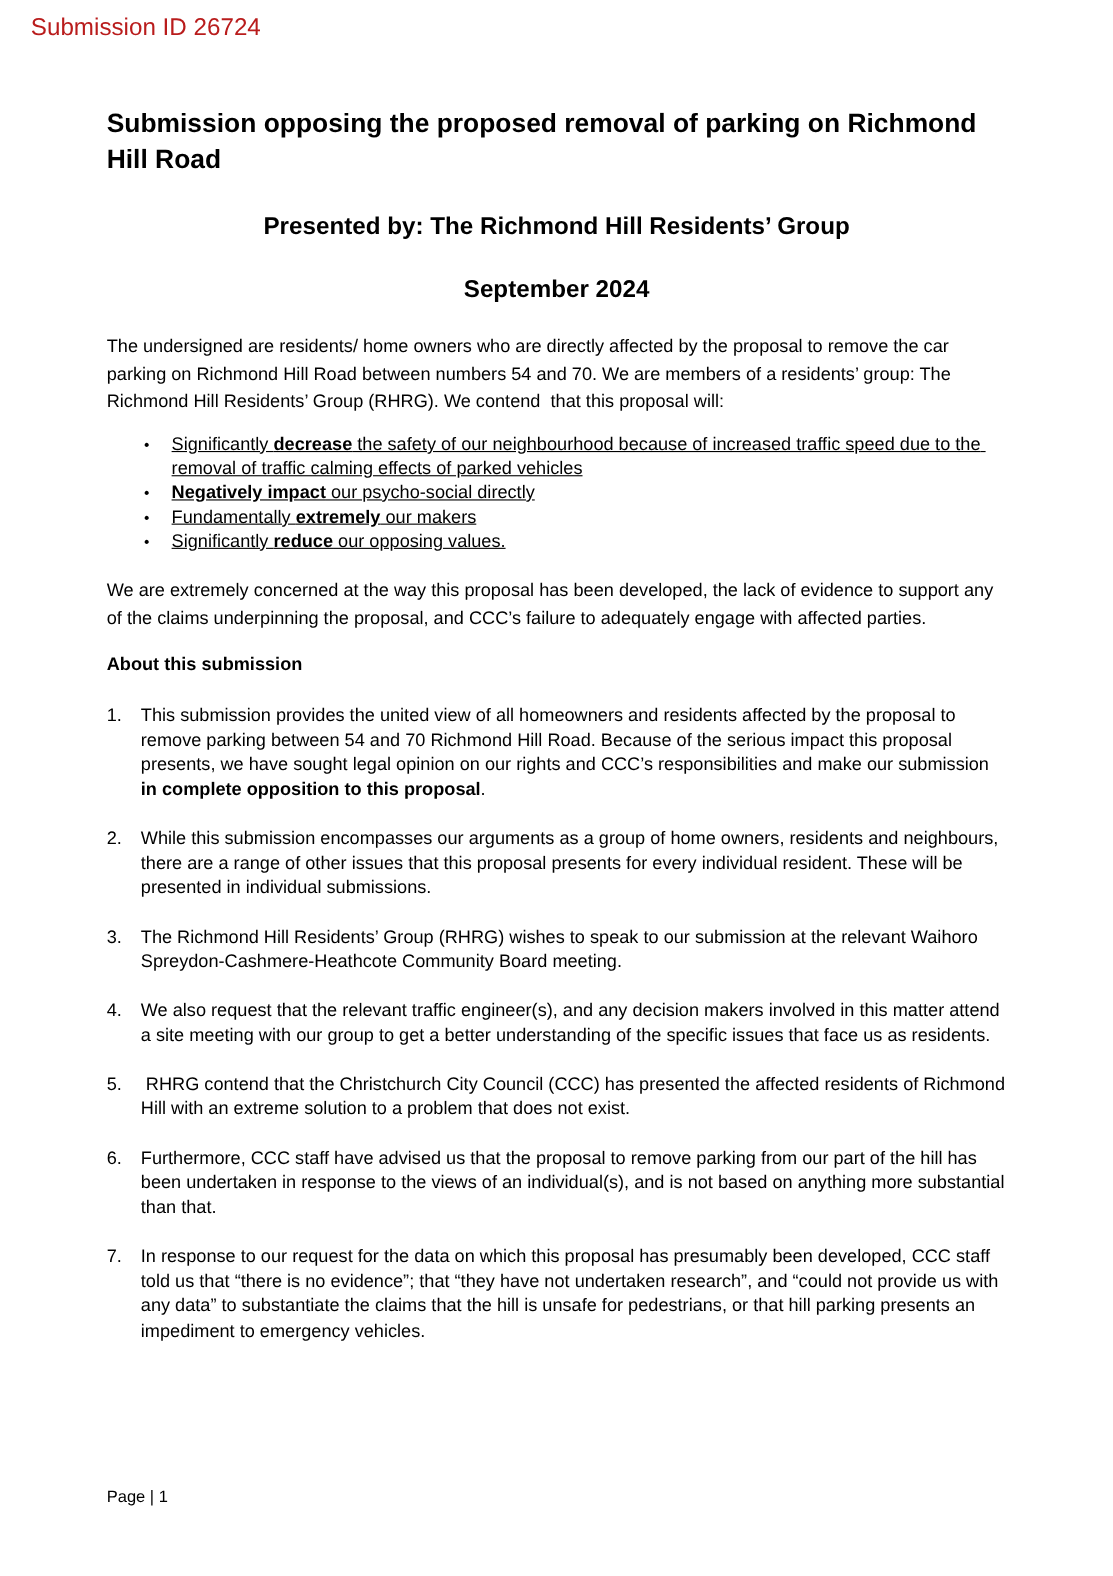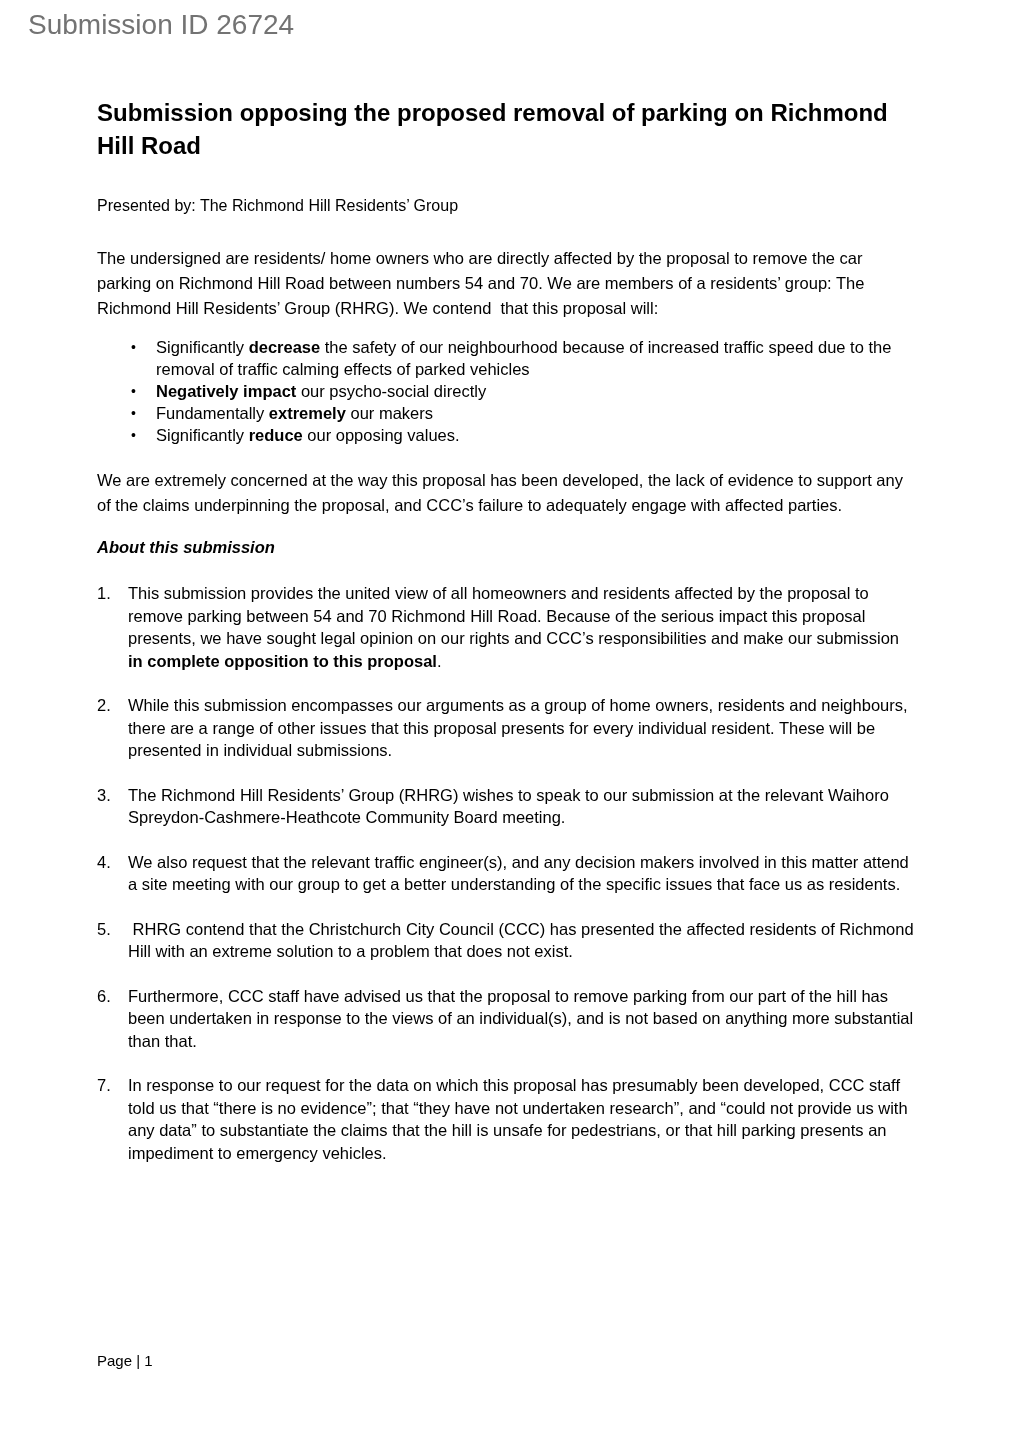--- a/index.html
+++ b/index.html
@@ -9,43 +9,44 @@
     height: 1433px;
     background: #ffffff;
     font-family: "Liberation Sans", sans-serif;
     color: #000000;
     overflow: hidden;
   }
   .submission-id {
     position: absolute;
     left: 28px;
     top: 13px;
-    color: #737373;
-    font-size: 28px;
+    color: #b91c1c;
+    font-size: 22px;
     line-height: 24px;
     white-space: pre-wrap;
   }
   .content {
     box-sizing: border-box;
     width: 1012px;
     padding: 96px 97px 0 97px;
   }
   .doc-title {
     margin: 0;
     font-size: 24px;
     line-height: 33px;
     font-weight: 700;
     white-space: pre-wrap;
   }
   .doc-subtitle {
     margin: 31px 0 0 0;
-    font-size: 16px;
+    font-size: 22px;
     line-height: 26px;
-    font-weight: 400;
+    font-weight: 700;
     white-space: pre-wrap;
+    text-align: center;
   }
   .para {
     margin: 27px 0 0 0;
     font-size: 16.5px;
     line-height: 25px;
     white-space: pre-wrap;
   }
   .para.concerns { margin-top: 22px; }
   .bullet-list { margin-top: 15px; }
   .bullet-item {
@@ -53,28 +54,27 @@
     padding-left: 34px;
     font-size: 16.5px;
     line-height: 22px;
   }
   .bullet-marker {
     width: 25px;
     flex: 0 0 25px;
     font-size: 14px;
     line-height: 22px;
   }
-  .bullet-text { flex: 1; white-space: pre-wrap; }
+  .bullet-text { flex: 1; white-space: pre-wrap; text-decoration: underline; }
   .section-heading {
     margin: 18px 0 24px 0;
     font-size: 16.5px;
     line-height: 22px;
     font-weight: 700;
     white-space: pre-wrap;
-    font-style: italic;
   }
   .numbered-item {
     display: flex;
     margin: 0 0 22px 0;
     font-size: 16.5px;
     line-height: 22.5px;
   }
   .item-num { width: 31px; flex: 0 0 31px; }
   .item-text { flex: 1; white-space: pre-wrap; }
   .b { font-weight: 700; }
@@ -93,20 +93,21 @@
 <div class="page">
 
   <div class="submission-id">Submission ID 26724</div>
 
   <main class="content">
 
     <h1 class="doc-title">Submission opposing the proposed removal of parking on Richmond Hill Road</h1>
 
     <h2 class="doc-subtitle">Presented by: The Richmond Hill Residents’ Group</h2>
 
+    <h2 class="doc-subtitle">September 2024</h2>
 
     <p class="para intro">The undersigned are residents/ home owners who are directly affected by the proposal to remove the car parking on Richmond Hill Road between numbers 54 and 70. We are members of a residents’ group: The Richmond Hill Residents’ Group (RHRG). We contend  that this proposal will:</p>
 
     <div class="bullet-list">
 
         <div class="bullet-item">
           <span class="bullet-marker">•</span>
           <span class="bullet-text"><span>Significantly </span><span class="b">decrease</span><span> the safety of our neighbourhood because of increased traffic speed due to the removal of traffic calming effects of parked vehicles</span></span>
         </div>
 

